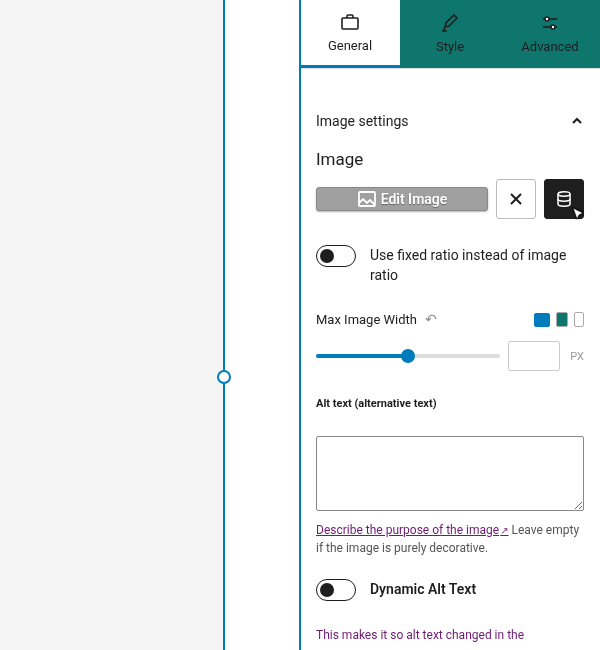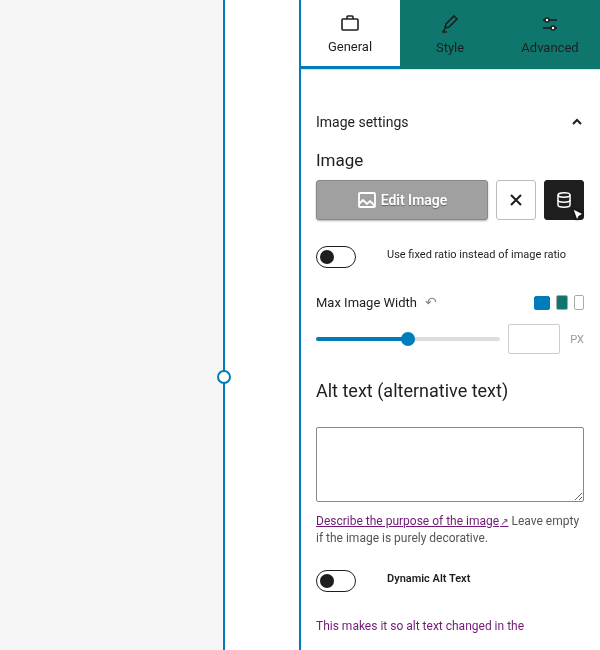--- a/index.html
+++ b/index.html
@@ -19,50 +19,50 @@
   .tab .ticon { width: 20px; height: 20px; display: flex; align-items: center; justify-content: center; }
 
   .panel-body { padding: 14px 16px 30px 16px; overflow-y: auto; }
 
   .section-header { display: flex; justify-content: space-between; align-items: center; font-weight: 400; font-size: 14px; padding: 6px 0 14px 0; margin-top: 24px; }
   .chev { font-size: 16px; }
 
   .field-label { font-size: 17px; color: #1e1e1e; margin: 6px 0 10px 0; }
 
   .image-row { display: flex; gap: 8px; align-items: center; margin-bottom: 26px; }
-  .edit-btn { flex: 1; height: 40px; display: flex; align-items: center; justify-content: center; gap: 4px; background: #a0a0a0; color: #fff; font-weight: 600; font-size: 14px; border-radius: 3px; border: 1px solid #888; box-shadow: 0 1px 2px rgba(0,0,0,0.3); cursor: pointer; text-shadow: 0 1px 1px rgba(0,0,0,0.4); }
+  .edit-btn { flex: 1; height: 24px; display: flex; align-items: center; justify-content: center; gap: 4px; background: #a0a0a0; color: #fff; font-weight: 600; font-size: 14px; border-radius: 3px; border: 1px solid #888; box-shadow: 0 1px 2px rgba(0,0,0,0.3); cursor: pointer; text-shadow: 0 1px 1px rgba(0,0,0,0.4); }
   .sq-btn { width: 40px; height: 40px; display: flex; align-items: center; justify-content: center; border: 1px solid #bbb; border-radius: 3px; background: #fff; cursor: pointer; }
   .sq-btn.dark { background: #1e1e1e; border-color: #1e1e1e; color: #fff; position: relative; }
   .cursor-arrow { position: absolute; bottom: -4px; right: -4px; font-size: 16px; color: #fff; filter: drop-shadow(0 0 1px #000); pointer-events: none; }
 
   .toggle-row { display: flex; align-items: flex-start; gap: 14px; margin-bottom: 26px; }
   .toggle { width: 40px; height: 22px; border: 1px solid #1e1e1e; border-radius: 11px; background: #fff; position: relative; flex-shrink: 0; cursor: pointer; }
   .toggle .knob { position: absolute; width: 14px; height: 14px; border-radius: 50%; background: #1e1e1e; top: 3px; left: 3px; }
   .toggle.off .knob { left: 3px; }
-  .toggle-row .tlabel { font-size: 11px; line-height: 1.4; padding-top: 1px; margin-left: 17px; }
+  .toggle-row .tlabel { font-size: 14px; line-height: 1.4; padding-top: 1px; }
   .toggle-row.bold .tlabel { font-weight: 600; }
 
   .width-header { display: flex; align-items: flex-end; justify-content: space-between; margin-bottom: 14px; }
   .width-left { display: flex; align-items: center; gap: 8px; font-size: 13px; }
   .reset-arrow { color: #888; font-size: 14px; cursor: pointer; }
   .resp-icons { display: flex; gap: 6px; align-items: center; }
   .ri { width: 16px; height: 14px; border: 1.5px solid #aaa; border-radius: 2px; display: inline-block; }
   .ri.desk { border-color: #007cba; background: #007cba; }
   .ri.tab { width: 12px; height: 15px; }
   .ri.mob { width: 10px; height: 15px; }
 
   .slider-row { display: flex; align-items: center; gap: 8px; margin-bottom: 26px; }
   .slider { flex: 1; height: 20px; position: relative; }
   .track { position: absolute; left: 0; right: 0; top: 8px; height: 4px; background: #ddd; border-radius: 2px; }
   .track-fill { position: absolute; left: 0; width: 50%; top: 8px; height: 4px; background: #007cba; border-radius: 2px; }
   .thumb { position: absolute; left: 50%; top: 3px; width: 14px; height: 14px; background: #007cba; border-radius: 50%; margin-left: -7px; cursor: pointer; }
   .num-input { width: 52px; height: 30px; border: 1px solid #ccc; border-radius: 2px; padding: 0 4px; font-size: 12px; }
   .unit { font-size: 11px; color: #999; margin-left: 2px; }
 
-  .alt-label { font-weight: 400; font-size: 18px; margin-bottom: 26px; }
+  .alt-label { font-weight: 700; font-size: 11px; margin-bottom: 26px; }
   .alt-textarea { width: 100%; height: 75px; border: 1px solid #888; border-radius: 2px; resize: both; font-family: inherit; font-size: 13px; padding: 6px; margin-bottom: 8px; }
   .helper { font-size: 12px; color: #555; line-height: 1.45; margin-bottom: 22px; }
   .helper a { color: #701a75; text-decoration: underline; }
   .ext { font-size: 10px; margin-left: 1px; }
 
   .dyn-help { font-size: 12px; color: #701a75; line-height: 1.45; }
 
   svg { display: block; }
 </style>
 </head>

